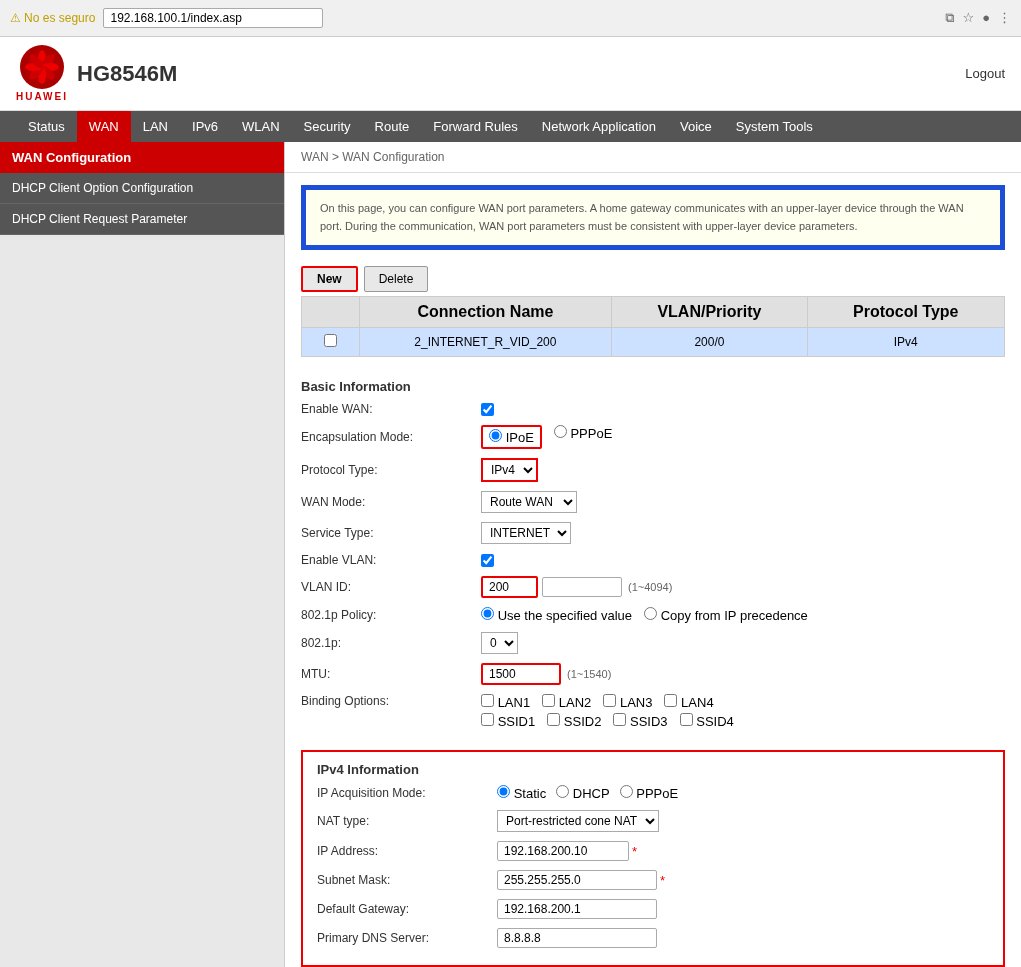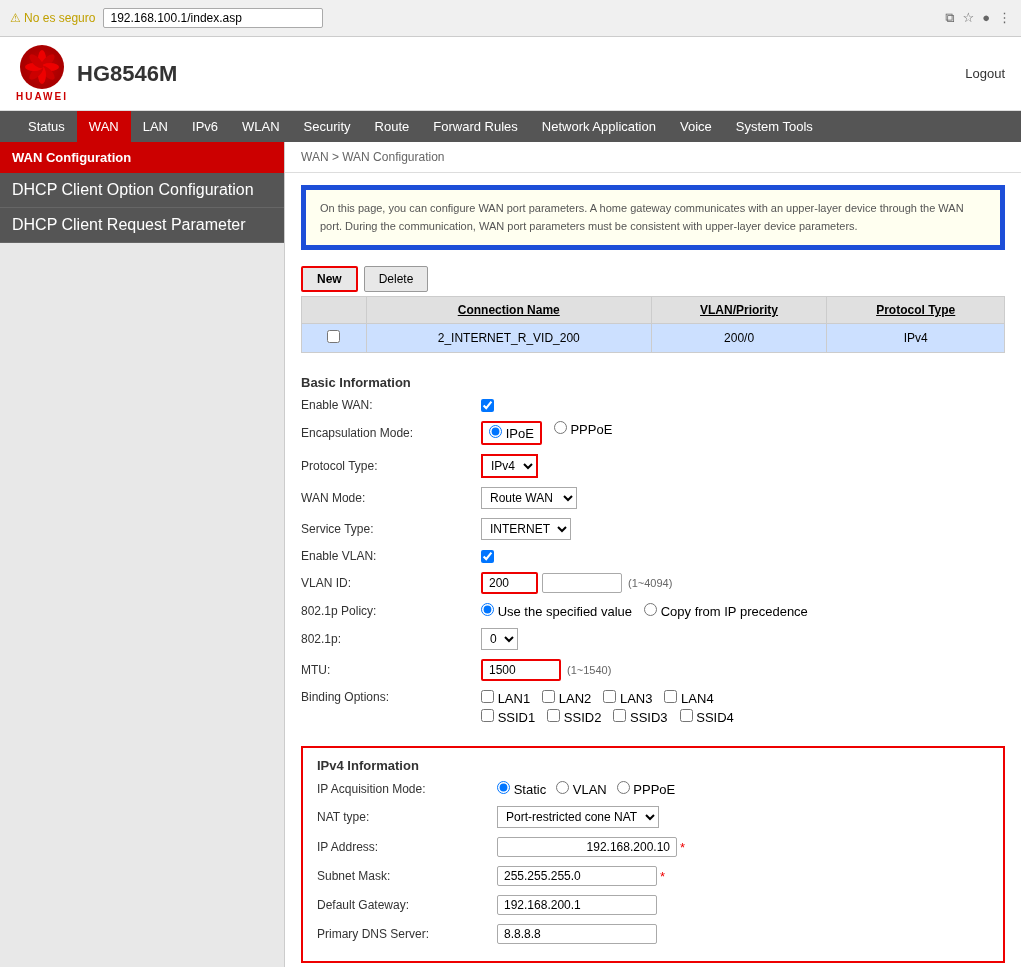--- a/index.html
+++ b/index.html
@@ -75,21 +75,21 @@
       padding: 8px 12px;
       font-weight: bold;
       font-size: 13px;
     }
     .sidebar-item {
       background: #555;
       color: white;
       padding: 8px 12px;
       cursor: pointer;
       border-bottom: 1px solid #666;
-      font-size: 16px;
+      font-size: 12px;
     }
 
     
     .main-panel { flex: 1; padding: 0; }
 
     
     .breadcrumb { padding: 8px 16px; color: #666; font-size: 12px; border-bottom: 1px solid #ddd; }
 
     
     .info-box {
@@ -124,22 +124,21 @@
     }
 
     
     .conn-table { width: 100%; border-collapse: collapse; margin: 0 0 8px 0; }
     .conn-table th {
       background: #e0e0e0;
       border: 1px solid #ccc;
       padding: 6px 12px;
       text-align: center;
       font-weight: bold;
-      font-size: 12px;
-      text-decoration: underline;
+      font-size: 16px;
     }
     .conn-table td {
       border: 1px solid #ccc;
       padding: 6px 12px;
       text-align: center;
       font-size: 12px;
     }
     .conn-table tr.selected td { background: #cce0ff; }
 
     
@@ -393,35 +392,35 @@
           </div>
         </div>
       </div>
 
       <div class="ipv4-section">
         <div class="section-title">IPv4 Information</div>
 
         <div class="form-row">
           <div class="form-label">IP Acquisition Mode:</div>
           <label><input type="radio" name="ipacq" checked="" style=""> <span>Static</span></label>
-          <label style="margin-left:10px;"><input type="radio" name="ipacq" style=""> <span>VLAN</span></label>
+          <label style="margin-left:10px;"><input type="radio" name="ipacq" style=""> <span>DHCP</span></label>
           <label style="margin-left:10px;"><input type="radio" name="ipacq" style=""> <span>PPPoE</span></label>
         </div>
 
 
         <div class="form-row">
           <div class="form-label">NAT type:</div>
           <select>
             <option>Port-restricted cone NAT</option>
           </select>
         </div>
 
         <div class="form-row">
           <div class="form-label">IP Address:</div>
-          <input type="text" style="width: 180px; text-align: right;" value="192.168.200.10">
+          <input type="text" style="width: 132px;" value="192.168.200.10">
           <span style="color:#e00; margin-left:3px;">*</span>
         </div>
 
         <div class="form-row">
           <div class="form-label">Subnet Mask:</div>
           <input type="text" style="width: 160px;" value="255.255.255.0">
           <span style="color:#e00; margin-left:3px;">*</span>
         </div>
 
         <div class="form-row">

